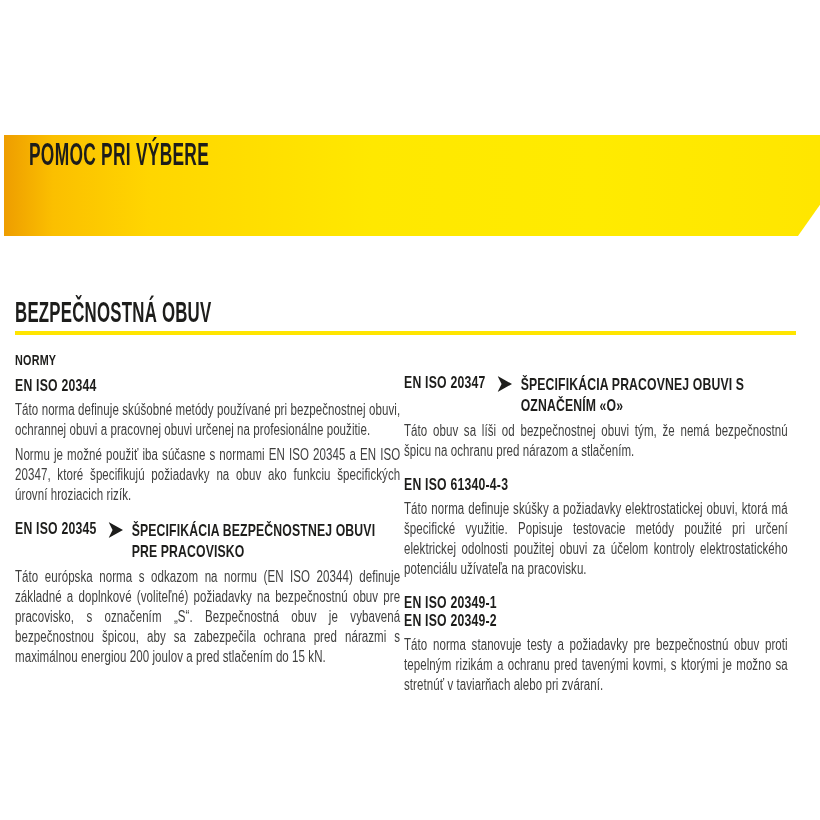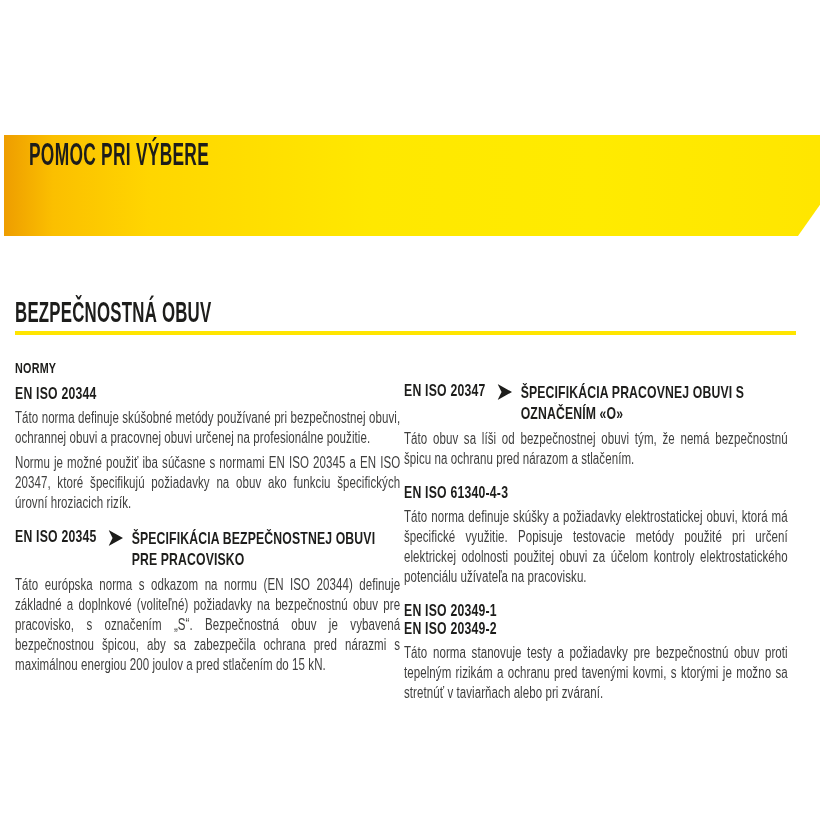--- a/index.html
+++ b/index.html
@@ -30,21 +30,21 @@
     font-size:29px;font-weight:bold;color:#1d1d1b;line-height:31px;
     white-space:nowrap;letter-spacing:0.4px;
     transform:scaleX(0.58);transform-origin:left top;
   }
   .section-rule{
     position:absolute;left:15px;top:331px;width:781px;height:4px;
     background:#ffe500;
   }
 
   
-  .col{position:absolute;top:349px;overflow:visible;margin-top:8px;}
+  .col{position:absolute;top:349px;overflow:visible;}
   .col-left{left:15px;width:388px;}
   .col-right{left:404px;width:384px;}
   .col-inner{
     transform:scaleX(0.72);transform-origin:left top;
   }
   .col-left  .col-inner{width:535px;}
   .col-right .col-inner{width:533px;}
 
   .normy{
     font-size:15px;font-weight:bold;color:#1d1d1b;

